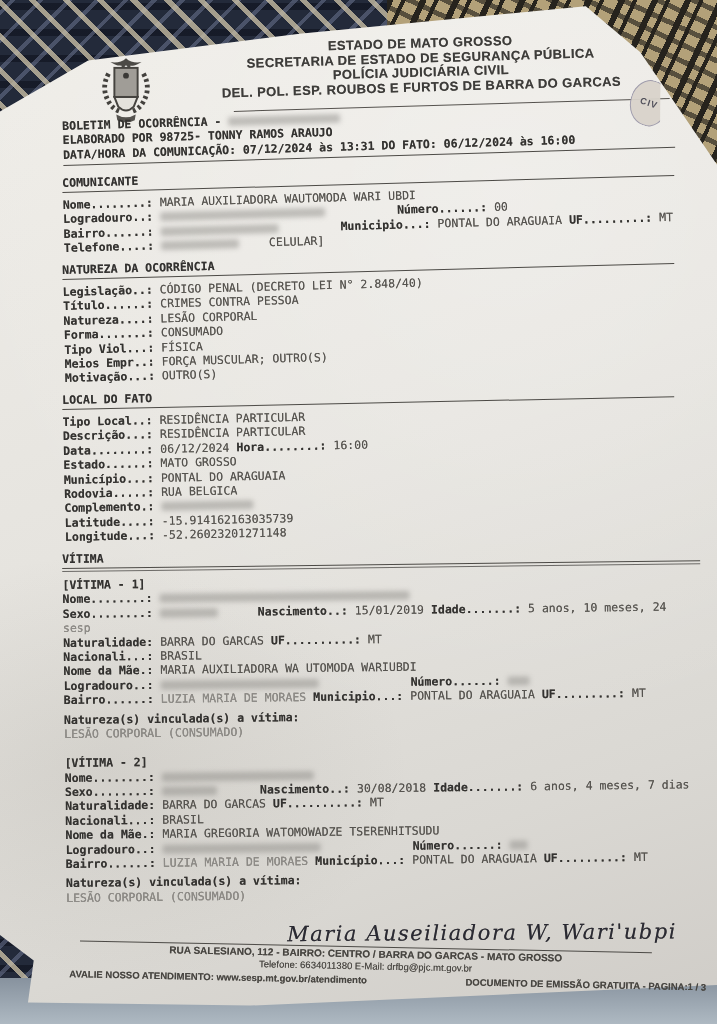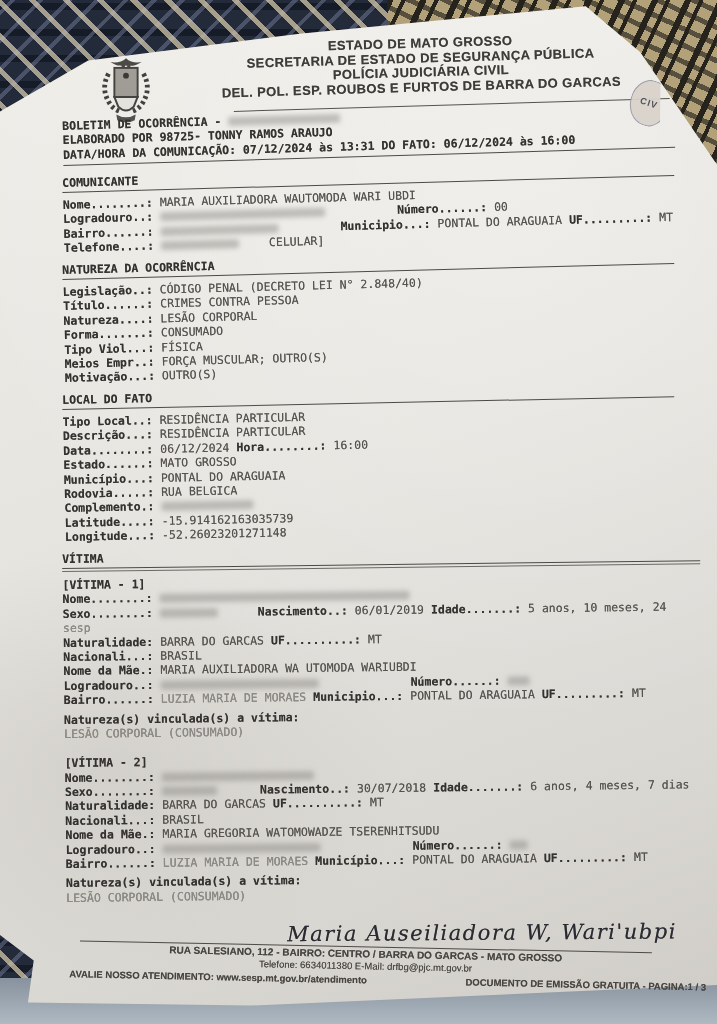--- a/index.html
+++ b/index.html
@@ -177,32 +177,32 @@
         <div class="row"><span class="lbl seg">Longitude...:</span><span class="val seg">-52.26023201271148</span></div>
       </div>
   </div>
 
   <div class="sec" id="sec-vit">
     <div class="sec-title">VÍTIMA</div>
     <div class="subline"></div>
     <div>
         <div class="row"><span class="lbl seg">[VÍTIMA - 1]</span></div>
         <div class="row"><span class="lbl seg">Nome........:</span><span class="redact seg" style="width: 250px;"></span></div>
-        <div class="row"><span class="lbl seg">Sexo........:</span><span class="redact seg" style="width: 58px;"></span><span class="pad seg" style="width: 26px;"></span><span class="lbl seg">Nascimento..:</span><span class="val seg">06/01/2019</span><span class="lbl seg">Idade.......:</span><span class="val seg">5 anos, 10 meses, 24</span></div>
+        <div class="row"><span class="lbl seg">Sexo........:</span><span class="redact seg" style="width: 58px;"></span><span class="pad seg" style="width: 26px;"></span><span class="lbl seg">Nascimento..:</span><span class="val seg">15/01/2019</span><span class="lbl seg">Idade.......:</span><span class="val seg">5 anos, 10 meses, 24</span></div>
         <div class="row"><span class="val faded seg">sesp</span></div>
         <div class="row"><span class="lbl seg">Naturalidade:</span><span class="val seg">BARRA DO GARCAS</span><span class="lbl seg">UF..........:</span><span class="val seg">MT</span></div>
         <div class="row"><span class="lbl seg">Nacionali...:</span><span class="val seg">BRASIL</span></div>
         <div class="row"><span class="lbl seg">Nome da Mãe.:</span><span class="val seg">MARIA AUXILIADORA WA UTOMODA WARIUBDI</span></div>
         <div class="row"><span class="lbl seg">Logradouro..:</span><span class="redact seg" style="width: 158px;"></span><span class="pad seg" style="width: 78px;"></span><span class="lbl seg">Número......:</span><span class="redact seg" style="width: 22px;"></span></div>
         <div class="row"><span class="lbl seg">Bairro......:</span><span class="val faded seg">LUZIA MARIA DE MORAES</span><span class="lbl seg">Municipio...:</span><span class="val seg">PONTAL DO ARAGUAIA</span><span class="lbl seg">UF.........:</span><span class="val seg">MT</span></div>
         <div class="row gap-sm"><span class="lbl seg">Natureza(s) vinculada(s) a vítima:</span></div>
         <div class="row"><span class="val faded seg">LESÃO CORPORAL (CONSUMADO)</span></div>
         <div class="row gap-lg"><span class="lbl seg">[VÍTIMA - 2]</span></div>
         <div class="row"><span class="lbl seg">Nome........:</span><span class="redact seg" style="width: 152px;"></span></div>
-        <div class="row"><span class="lbl seg">Sexo........:</span><span class="redact seg" style="width: 55px;"></span><span class="pad seg" style="width: 29px;"></span><span class="lbl seg">Nascimento..:</span><span class="val seg">30/07/2018</span><span class="lbl seg">Idade.......:</span><span class="val seg">6 anos, 4 meses, 7 dias</span></div>
+        <div class="row"><span class="lbl seg">Sexo........:</span><span class="redact seg" style="width: 55px;"></span><span class="pad seg" style="width: 29px;"></span><span class="lbl seg">Nascimento..:</span><span class="val seg">30/08/2018</span><span class="lbl seg">Idade.......:</span><span class="val seg">6 anos, 4 meses, 7 dias</span></div>
         <div class="row"><span class="lbl seg">Naturalidade:</span><span class="val seg">BARRA DO GARCAS</span><span class="lbl seg">UF..........:</span><span class="val seg">MT</span></div>
         <div class="row"><span class="lbl seg">Nacionali...:</span><span class="val seg">BRASIL</span></div>
         <div class="row"><span class="lbl seg">Nome da Mãe.:</span><span class="val seg">MARIA GREGORIA WATOMOWADZE TSERENHITSUDU</span></div>
         <div class="row"><span class="lbl seg">Logradouro..:</span><span class="redact seg" style="width: 158px;"></span><span class="pad seg" style="width: 78px;"></span><span class="lbl seg">Número......:</span><span class="redact seg" style="width: 18px;"></span></div>
         <div class="row"><span class="lbl seg">Bairro......:</span><span class="val faded seg">LUZIA MARIA DE MORAES</span><span class="lbl seg">Município...:</span><span class="val seg">PONTAL DO ARAGUAIA</span><span class="lbl seg">UF.........:</span><span class="val seg">MT</span></div>
         <div class="row gap-sm"><span class="lbl seg">Natureza(s) vinculada(s) a vítima:</span></div>
         <div class="row"><span class="val faded seg">LESÃO CORPORAL (CONSUMADO)</span></div>
       </div>
   </div>
 

